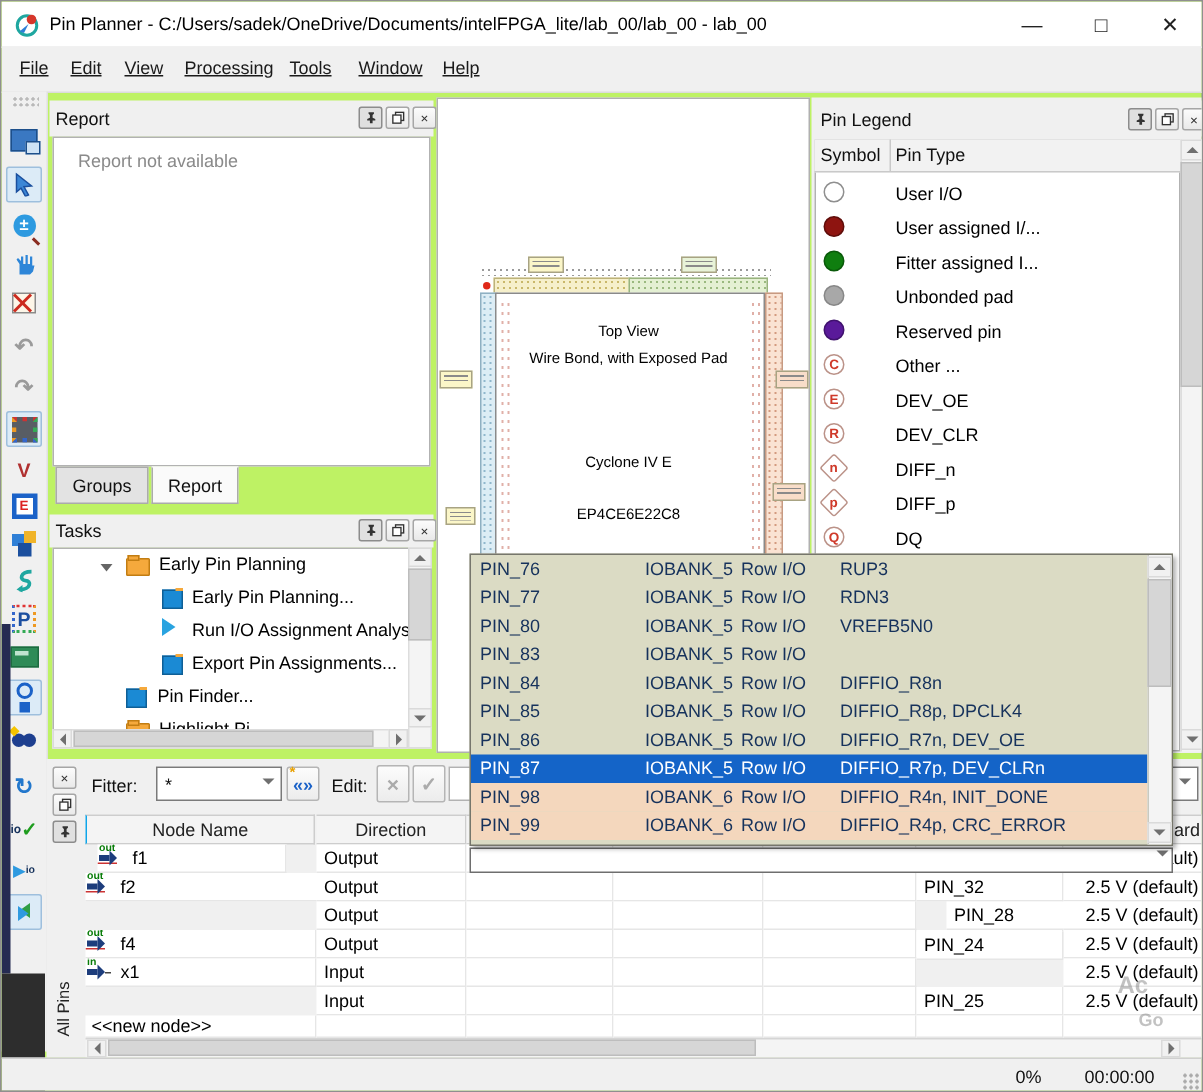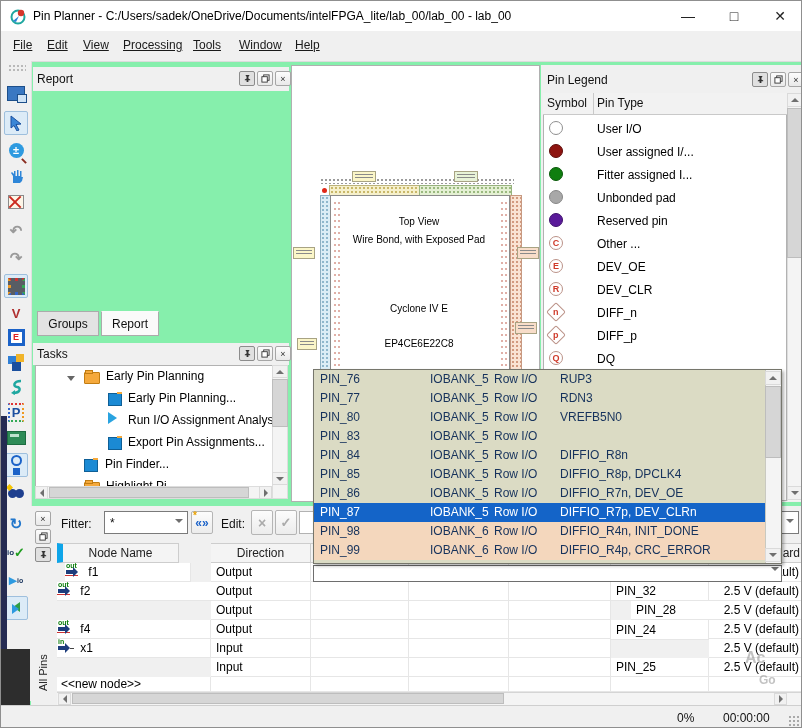--- a/index.html
+++ b/index.html
@@ -1,16 +1,16 @@
 <!DOCTYPE html>
 <html><head>
 <meta charset="utf-8">
 <style>
   html,body{margin:0;padding:0;background:#d4d4d4;}
-  #app{position:relative;width:802px;height:728px;background:#86efac;border:1px solid #8f8f8f;
+  #app{position:relative;width:802px;height:728px;background:#bef264;border:1px solid #8f8f8f;
        font-family:"Liberation Sans",sans-serif;font-size:12px;color:#111;overflow:hidden;box-sizing:border-box;}
   .abs{position:absolute;}
   
   .titlebar{left:0;top:0;width:802px;height:30px;background:#ffffff;border-bottom:1px solid #e7e7e7;}
   .title-text{left:32px;top:8px;color:#000;}
   .wbtn{top:0;width:46px;height:30px;display:flex;align-items:center;justify-content:center;font-size:14px;color:#222;}
   .menubar{left:0;top:30px;width:802px;height:30px;background:#f0f0f0;border-bottom:1px solid #dcdcdc;}
   .menu-item{top:7px;text-decoration:underline;color:#1a1a1a;}
   .searchbox{left:617px;top:36px;width:148px;height:20px;background:#fff;border:1px solid #b5b5b5;border-radius:2px;
              color:#9a9a9a;padding:2px 6px;box-sizing:border-box;font-size:12px;}
@@ -271,20 +271,23 @@
     <div class="pbtn" style="left:224px;top:4px">
       <svg width="9" height="9" viewBox="0 0 10 10">
           <rect x="3" y="1" width="6" height="6" fill="none" stroke="#333"></rect>
           <rect x="1" y="3" width="6" height="6" fill="#fff" stroke="#333"></rect>
         </svg>
     </div>
     <div class="pbtn" style="left:242px;top:4px">
         <span>×</span>
       </div>
   </div>
+  <div class="abs white-box" style="left:34px;top:90px;width:252px;height:220px">
+    <span class="abs" style="left:16px;top:8px;color:#8a8a8a">Report not available</span>
+  </div>
   <div class="abs tab" style="left:36px;top:310px;width:62px">
       <span>Groups</span>
     </div>
   <div class="abs tab active" style="left:100px;top:310px;width:58px">
       <span>Report</span>
     </div>
 
   <div class="abs ptitle-row" style="left:32px;top:342px;width:256px;height:22px">
     <span class="abs panel-title" style="left:4px;top:4px">Tasks</span>
     <div class="pbtn pressed" style="left:206px;top:3px">
@@ -466,21 +469,21 @@
       <span style="font-size:13px">✓</span>
     </div>
   <div class="abs white-box" style="left:298px;top:510px;width:482px;height:23px"></div>
   <div class="abs combo" style="left:756px;top:510px;width:42px;height:23px">
     <span class="val"></span>
       <span class="arr">
         <span class="tri down" style="margin:0"></span>
       </span>
   </div>
 
-  <div class="thead" style="left:56px;width:122px;border-left:6px solid #0ea5e9">
+  <div class="thead" style="left:56px;width:153px;border-left:1px solid #0ea5e9">
       <span>Node Name</span>
     </div>
   <div class="thead" style="left:210px;width:100px">
       <span>Direction</span>
     </div>
   <div class="thead" style="left:310px;width:98px"></div>
   <div class="thead" style="left:408px;width:100px"></div>
   <div class="thead" style="left:508px;width:102px"></div>
   <div class="thead" style="left:610px;width:98px"></div>
   <div class="thead" style="left:708px;width:94px;justify-content:flex-end;padding-right:2px">

